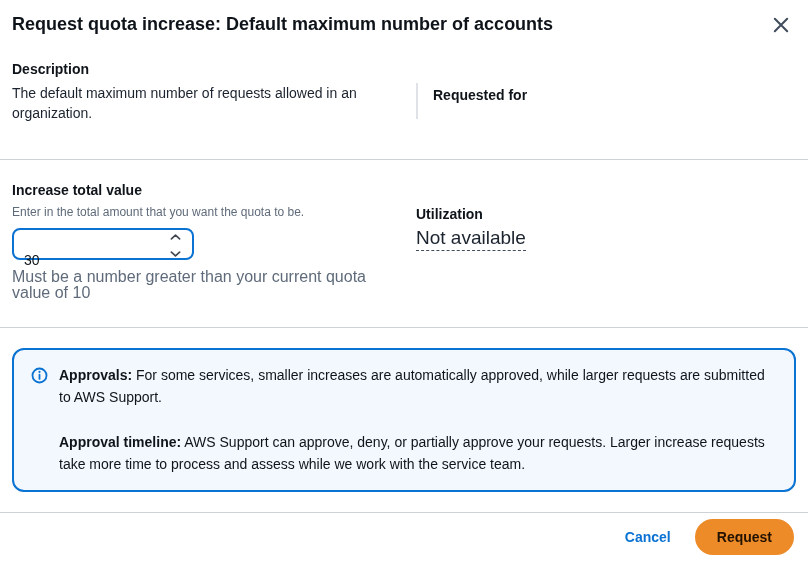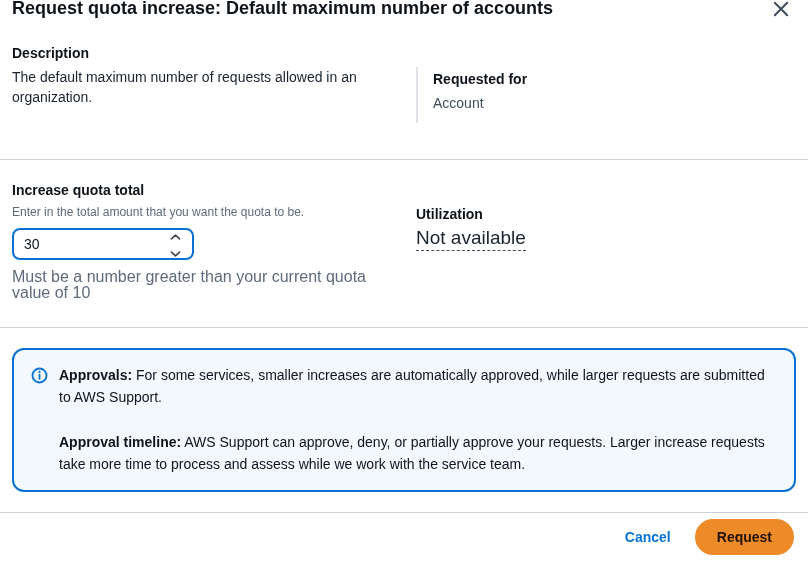--- a/index.html
+++ b/index.html
@@ -49,21 +49,21 @@
   
   .form-section{padding-top:20px;padding-bottom:26px;border-bottom:1px solid var(--divider);}
   .field-desc{font-size:12px;line-height:16px;color:var(--text-secondary);margin:2px 0 8px 0;}
   .input-box{
     position:relative;width:182px;height:32px;
     border:2px solid var(--accent-blue);border-radius:8px;background:#fff;
   }
   .input-box input{
     width:100%;height:100%;border:none;outline:none;background:transparent;
     font-family:"Liberation Sans", sans-serif;font-size:14px;color:var(--text-primary);
-    padding:0 34px 0 10px;border-radius:8px;caret-color:var(--text-primary);
+    padding:0 34px 0 10px;border-radius:8px;caret-color:var(--text-primary);margin-top:16px;
   }
   .stepper{
     position:absolute;right:11px;top:50%;transform:translateY(-50%);
     display:flex;flex-direction:column;gap:1px;cursor:pointer;
   }
   .constraint{font-size:16px;line-height:16px;color:var(--text-secondary);margin-top:9px;}
   .util-value{
     display:inline-block;font-size:19px;line-height:20px;color:#1b232e;
     border-bottom:1px dashed #414d5c;padding-bottom:2px;cursor:pointer;
   }
@@ -117,28 +117,27 @@
   </div>
 
   <div class="section overview">
     <div class="col-left">
       <div class="kv-label">Description</div>
       <div class="kv-value desc-value">The default maximum number of requests allowed in an organization.</div>
     </div>
     <div class="col-right">
       <div class="kv-bordered">
         <div class="kv-label">Requested for</div>
-        <div class="kv-value">Account</div>
       </div>
     </div>
   </div>
 
   <div class="section form-section">
     <div class="col-left">
-      <div class="kv-label">Increase quota total</div>
+      <div class="kv-label">Increase total value</div>
       <div class="field-desc">Enter in the total amount that you want the quota to be.</div>
       <div class="input-box">
         <input type="text" autofocus="" value="30" style="">
         <span class="stepper">
           <span>
             <svg width="11" height="7" viewBox="0 0 12 7" fill="none">
               <path d="M1.5 5.5 L6 1.5 L10.5 5.5" stroke="#424650" stroke-width="1.8" stroke-linecap="round" stroke-linejoin="round"></path>
             </svg>
           </span>
           <span>

